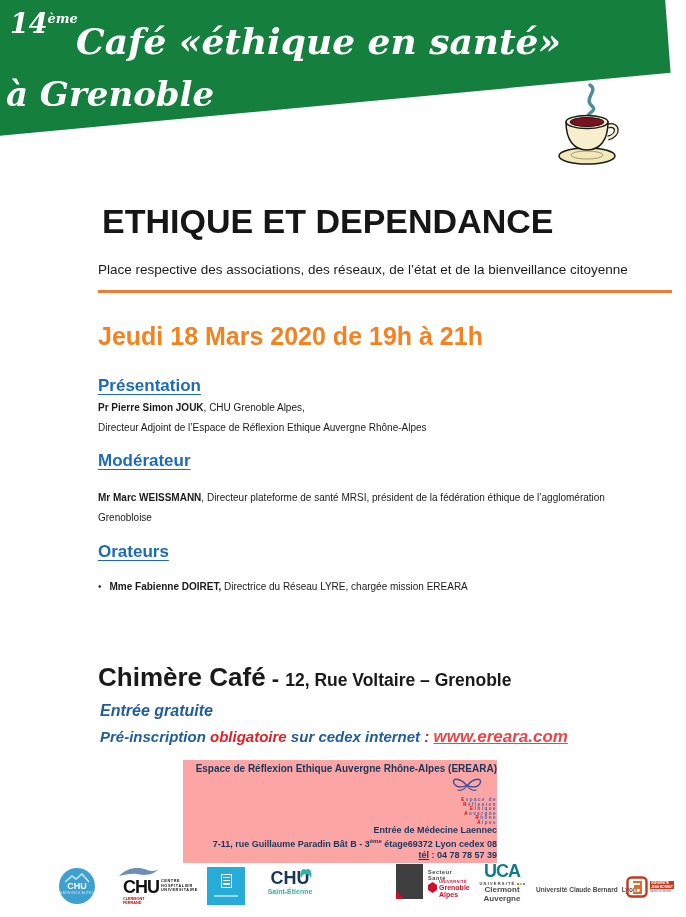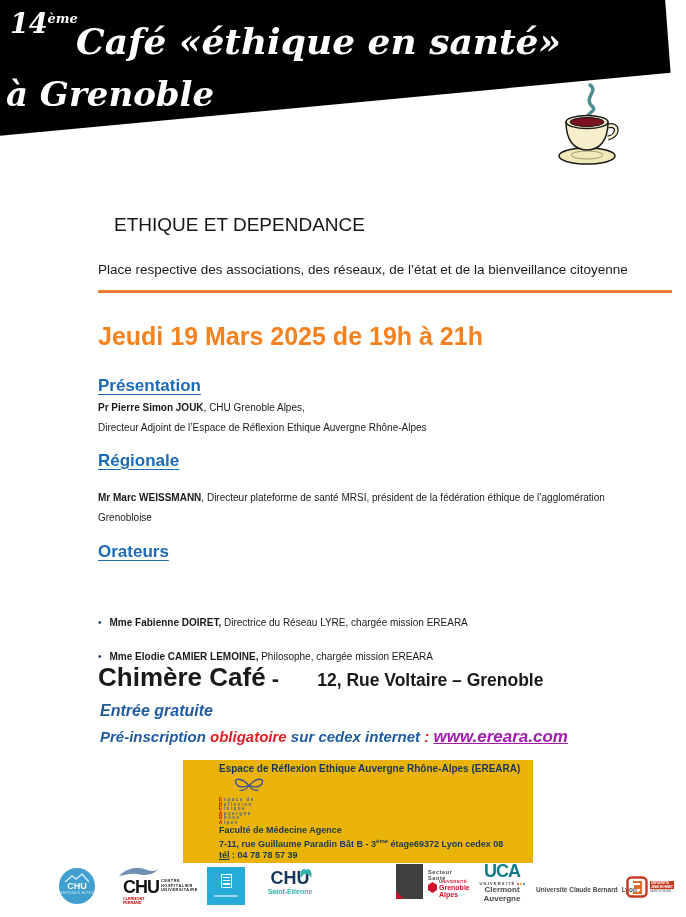--- a/index.html
+++ b/index.html
@@ -1,59 +1,59 @@
 <!DOCTYPE html>
 <html><head>
 <meta charset="utf-8">
 <style>
   html,body{margin:0;padding:0;background:#fff;}
   .page{position:relative;width:686px;height:917px;background:#fff;overflow:hidden;
         font-family:"Liberation Sans",sans-serif;color:#1a1a1a;}
 
   
-  .banner{position:absolute;left:0;top:0;width:676px;height:140px;background:#000000;
+  .banner{position:absolute;left:0;top:0;width:676px;height:140px;background:#15803d;
           clip-path:polygon(0 0,98.4% 0,99.2% 52%,0 97%);color:#fff;}
   .script{font-family:"DejaVu Serif",serif;font-style:italic;font-weight:bold;}
   .edition{position:absolute;left:10px;top:4px;font-size:27px;line-height:30px;}
   .edition sup{font-size:13px;}
   .banner-title{position:absolute;left:76px;top:20px;font-size:36px;white-space:nowrap;}
   .banner-loc{position:absolute;left:6px;top:74px;font-size:34px;white-space:nowrap;}
   .cup{position:absolute;left:552px;top:82px;}
 
   
-  .title{position:absolute;left:98px;top:198px;margin:16px;font-size:19px;font-weight:normal;color:#161616;}
+  .title{position:absolute;left:98px;top:198px;margin:4px;font-size:34px;font-weight:bold;color:#161616;}
   .tagline{position:absolute;left:98px;top:262px;font-size:13.5px;}
   .rule{position:absolute;left:98px;top:290px;width:574px;height:3px;background:#ED7D31;}
   .date{position:absolute;left:98px;top:322px;font-size:25px;font-weight:bold;color:#F5821F;}
 
   
   .sec-h{position:absolute;left:98px;font-size:17px;font-weight:bold;color:#1C6BB8;
          text-decoration:underline;text-underline-offset:3px;}
   .h-pres{top:376px}.h-mod{top:451px}.h-ora{top:542px}
   .body-text{position:absolute;left:98px;font-size:10px;line-height:20px;}
   .p1{top:398px}.p2{top:488px;width:545px}
   .b1{top:577px}.b2{top:611px}
-  .bullet-row{display:flex;align-items:flex-start;margin-top:36px;}
+  .bullet-row{display:flex;align-items:flex-start;}
   .bullet-icon{color:#17375D;margin-right:8px;}
   .bullet-icon::before{content:"•";}
   b{font-weight:bold;}
 
   
   .venue{position:absolute;left:98px;top:662px;white-space:nowrap;}
   .venue-name{font-size:26px;font-weight:bold;}
   .venue-dash{font-size:22px;font-weight:bold;white-space:pre;}
-  .venue-addr{font-size:17.5px;font-weight:bold;margin-left:32px;}
+  .venue-addr{font-size:17.5px;font-weight:bold;}
   .free{position:absolute;left:100px;top:702px;font-size:16px;font-weight:bold;font-style:italic;color:#1F5C9E;}
   .reg{position:absolute;left:100px;top:727px;font-size:15px;font-weight:bold;font-style:italic;color:#1F5C9E;}
   .reg .red{color:#E31E24;}
-  .reg a{color:#a21caf;font-size:17px;}
-
-  
-  .box{position:absolute;left:183px;top:760px;width:314px;height:103px;background:#eab308;
-       color:#17375D;text-align:left;font-weight:bold;padding-left:36px;}
+  .reg a{color:#ef4444;font-size:17px;}
+
+  
+  .box{position:absolute;left:183px;top:760px;width:314px;height:103px;background:#fca5a5;
+       color:#17375D;text-align:right;font-weight:bold;}
   .box-title{font-size:10px;line-height:12px;padding-top:3px;}
   .ereara-logo{height:18px;margin:1px auto 0;}
   .ereara-lines{font-size:4.5px;line-height:4.5px;letter-spacing:1.5px;color:#4A5FA5;font-weight:bold;}
   .ereara-lines div::first-letter{color:#C00000;}
   .box-line{font-size:9px;line-height:11px;}
   .box-line sup{font-size:6px;}
   .tel-label{text-decoration:underline;}
 
   
   .lg{position:absolute;}
@@ -135,39 +135,35 @@
       <path d="M56,44 C66,41 68,53 56,56" fill="none" stroke="#F7EFCB" stroke-width="2.5"></path>
       <path d="M14,40 C14,58 22,68 35,68 C48,68 56,58 56,40 Z" fill="#F7EFCB" stroke="#1a1a1a" stroke-width="1.5"></path>
       <ellipse cx="35" cy="40" rx="21" ry="6.5" fill="#F7EFCB" stroke="#1a1a1a" stroke-width="1.5"></ellipse>
       <ellipse cx="35" cy="40" rx="17" ry="4.5" fill="#7A1220" stroke="#1a1a1a" stroke-width="1"></ellipse>
     </svg>
   </div>
 
   <h1 class="title">ETHIQUE ET DEPENDANCE</h1>
   <div class="tagline">Place respective des associations, des réseaux, de l’état et de la bienveillance citoyenne</div>
   <div class="rule"></div>
-  <div class="date">Jeudi 19 Mars 2025 de 19h à 21h</div>
+  <div class="date">Jeudi 18 Mars 2020 de 19h à 21h</div>
 
   <div class="sec-h h-pres">Présentation</div>
   <div class="body-text p1">
     <div><b>Pr Pierre Simon JOUK</b><span>, CHU Grenoble Alpes,</span></div>
     <div>Directeur Adjoint de l’Espace de Réflexion Ethique Auvergne Rhône-Alpes</div>
   </div>
 
-  <div class="sec-h h-mod">Régionale</div>
+  <div class="sec-h h-mod">Modérateur</div>
   <div class="body-text p2"><b>Mr Marc WEISSMANN</b><span>, Directeur plateforme de santé MRSI, président de la fédération éthique de l’agglomération Grenobloise</span></div>
 
   <div class="sec-h h-ora">Orateurs</div>
   <div class="body-text b1 bullet-row">
     <span class="bullet-icon"></span>
     <span><b>Mme Fabienne DOIRET,</b><span> Directrice du Réseau LYRE, chargée mission EREARA</span></span>
-  </div>
-  <div class="body-text b2 bullet-row">
-    <span class="bullet-icon"></span>
-    <span><b>Mme Elodie CAMIER LEMOINE,</b><span> Philosophe, chargée mission EREARA</span></span>
   </div>
 
   <div class="venue"><span class="venue-name">Chimère Café</span><span class="venue-dash"> - </span><span class="venue-addr">12, Rue Voltaire – Grenoble</span></div>
   <div class="free">Entrée gratuite</div>
   <div class="reg"><span>Pré-inscription </span><span class="red">obligatoire</span><span> sur cedex internet </span><span class="red">: </span><a href="#">www.ereara.com</a></div>
 
   <div class="box">
     <div class="box-title">Espace de Réflexion Ethique Auvergne Rhône-Alpes (EREARA)</div>
     <svg class="ereara-logo" width="60" height="18" viewBox="0 0 60 26">
       <path d="M30,14 C18,0 6,4 12,12 C16,17 24,16 30,14" fill="none" stroke="#3A4D9B" stroke-width="2"></path>
@@ -176,21 +172,21 @@
       <path d="M30,14 C34,20 40,22 44,20" fill="none" stroke="#3A4D9B" stroke-width="1.5"></path>
     </svg>
     <div class="ereara-lines">
       <div>Espace de</div>
       <div>Réflexion</div>
       <div>Ethique</div>
       <div>Auvergne</div>
       <div>Rhône</div>
       <div>Alpes</div>
     </div>
-    <div class="box-line">Faculté de Médecine Agence</div>
+    <div class="box-line">Entrée de Médecine Laennec</div>
     <div class="box-line"><span>7-11, rue Guillaume Paradin Bât B - 3</span><sup>ème</sup><span> étage69372 Lyon cedex 08</span></div>
     <div class="box-line"><span class="tel-label">tél</span><span> : 04 78 78 57 39</span></div>
   </div>
 
   <div class="lg lg-chug">
     <svg width="28" height="10" viewBox="0 0 28 10">
       <path d="M2,9 L9,3 L13,6 L19,1 L26,9" fill="none" stroke="#CFE8F5" stroke-width="1.5"></path>
     </svg>
     <span class="abbr">CHU</span>
     <span class="sub">GRENOBLE ALPES</span>

